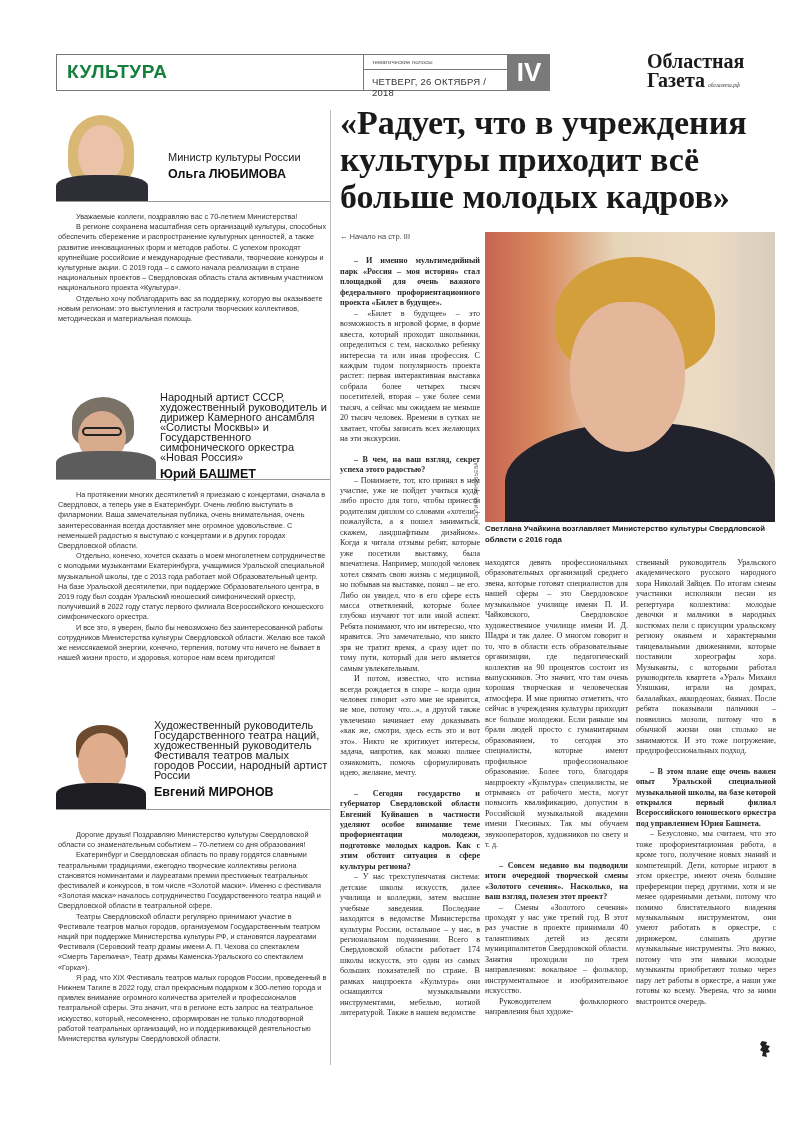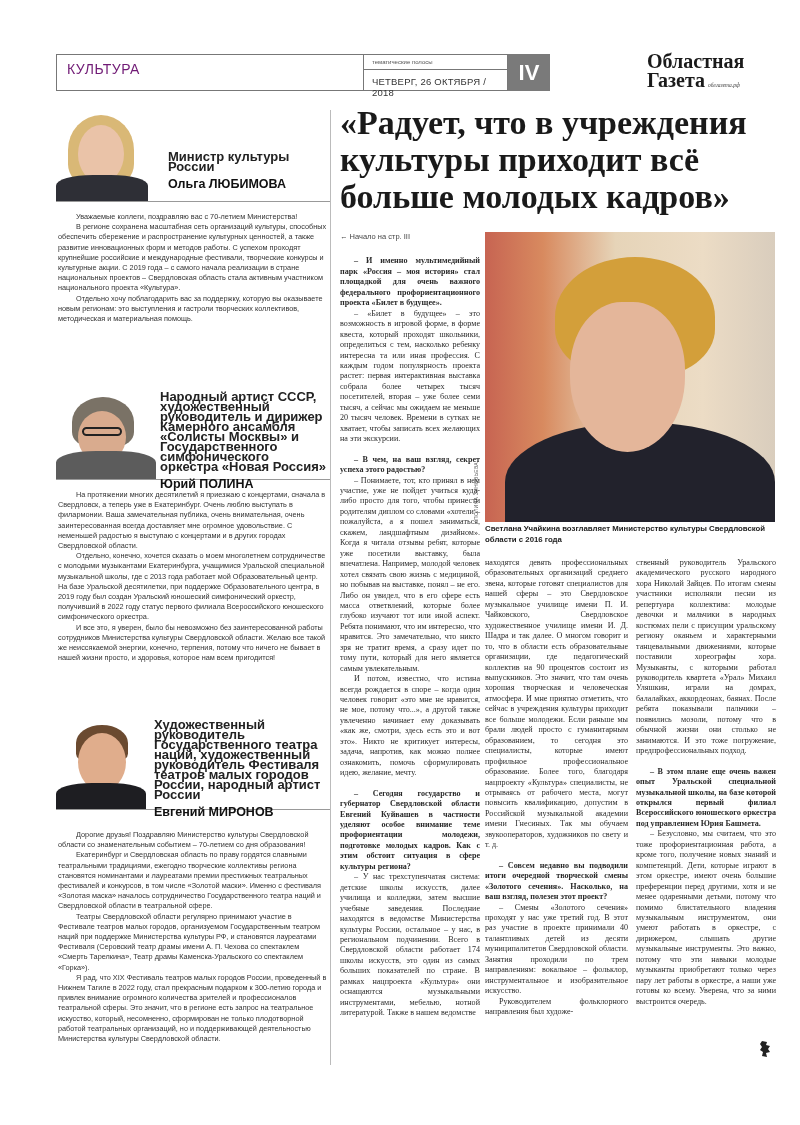--- a/index.html
+++ b/index.html
@@ -2,37 +2,37 @@
 <html><head>
 <meta charset="utf-8">
 <style>
   * { box-sizing: border-box; margin: 0; padding: 0; }
   html, body { width: 800px; height: 1125px; background: #ffffff; overflow: hidden; }
   body { position: relative; font-family: "Liberation Sans", sans-serif; color: #222; }
 
   
   .masthead { position: absolute; left: 56px; top: 54px; width: 714px; height: 40px; }
   .rubric-box { position: absolute; left: 0; top: 0; width: 308px; height: 37px; border: 1.5px solid #777; }
-  .rubric { position: absolute; left: 10px; top: 6px; font-family: "Liberation Sans", sans-serif; font-weight: normal; font-size: 14px; letter-spacing: 0.5px; color: #701a75; }
+  .rubric { position: absolute; left: 10px; top: 6px; font-family: "Liberation Sans", sans-serif; font-weight: bold; font-size: 19px; letter-spacing: 0.5px; color: #15803d; }
   .meta-box { position: absolute; left: 308px; top: 0; width: 144px; height: 37px; border: 1.5px solid #777; border-left: none; }
   .meta-top { position: absolute; left: 0; top: 0; width: 100%; height: 15px; border-bottom: 1.5px solid #777; font-size: 6px; color: #555; padding: 4px 0 0 8px; }
   .meta-date { position: absolute; left: 8px; top: 21px; font-size: 9.5px; color: #333; letter-spacing: 0.2px; }
-  .page-num { position: absolute; left: 452px; top: 0; width: 42px; height: 37px; background: #7a7a7a; color: #fff; font-weight: bold; font-size: 22px; text-align: center; line-height: 37px; font-family: "Liberation Sans", sans-serif; }
+  .page-num { position: absolute; left: 452px; top: 0; width: 42px; height: 37px; background: #7a7a7a; color: #fff; font-weight: bold; font-size: 26px; text-align: center; line-height: 37px; font-family: "Liberation Sans", sans-serif; }
   .brand { position: absolute; left: 591px; top: -2px; font-family: "Liberation Serif", serif; font-weight: bold; font-size: 20px; line-height: 19px; color: #1a1a1a; }
   .brand-url { font-size: 5.5px; font-weight: normal; font-style: italic; color: #444; margin-left: 3px; }
 
   
   .left-col { position: absolute; left: 56px; top: 110px; width: 275px; height: 955px; border-right: 1px solid #bbb; }
   .profile { position: relative; width: 100%; border-bottom: 1px solid #999; }
   .photo { position: absolute; left: 0; bottom: 0; border-radius: 45% 45% 0 0; overflow: hidden; }
   .photo .face { position: absolute; border-radius: 50%; }
   .photo .hair { position: absolute; }
   .photo .body { position: absolute; bottom: 0; }
   .caption-block { position: absolute; }
-  .role { font-size: 13px; line-height: 10px; color: #222; font-weight: bold; font-family: "Liberation Sans", sans-serif; }
+  .role { font-size: 11px; line-height: 10px; color: #222; font-weight: normal; font-family: "Liberation Sans", sans-serif; }
   .pname { font-size: 12.5px; font-weight: bold; color: #111; margin-top: 5px; }
   .letter { font-size: 7.3px; line-height: 10.2px; color: #333; text-align: left; padding: 0 2px; }
   .letter p { text-indent: 18px; }
 
   
   .headline { position: absolute; left: 340px; top: 104px; width: 430px; font-family: "Liberation Serif", serif; font-size: 34px; line-height: 37px; color: #1a1a1a; }
   .cols { position: absolute; top: 232px; font-family: "Liberation Serif", serif; font-size: 8.1px; line-height: 10.45px; color: #2a2a2a; text-align: justify; }
   .cols p { text-indent: 14px; }
   .cols p.q { font-weight: bold; margin-top: 10px; }
   .cols .cont { font-family: "Liberation Sans", sans-serif; font-size: 7.5px; color: #444; text-indent: 0; margin-bottom: 14px; }
@@ -89,21 +89,21 @@
 
   <div class="profile" style="height:90px;margin-top:0;">
     <div class="photo" style="width:100px;height:82px;">
       <div class="hair" style="left:16px;top:0;width:62px;height:50px;border-radius:50% 50% 30% 30%;background:#7a7266;"></div>
       <div class="face" style="left:22px;top:14px;width:48px;height:52px;background:#d9ab8e;"></div>
       <div class="hair" style="left:26px;top:30px;width:40px;height:9px;border-radius:6px;border:2px solid #222;background:transparent;"></div>
       <div class="body" style="left:0;width:100px;height:28px;border-radius:40% 40% 0 0;background:#5c5c5c;"></div>
     </div>
     <div class="caption-block" style="left:104px;top:2px;width:170px;">
       <div class="role">Народный артист СССР, художественный руководитель и дирижер Камерного ансамбля «Солисты Москвы» и Государственного симфонического оркестра «Новая Россия»</div>
-      <div class="pname">Юрий ПОЛИНА</div>
+      <div class="pname">Юрий БАШМЕТ</div>
     </div>
   </div>
   <div class="letter" style="margin-top:10px;height:222px;">
     <p>На протяжении многих десятилетий я приезжаю с концертами, сначала в Свердловск, а теперь уже в Екатеринбург. Очень люблю выступать в филармонии. Ваша замечательная публика, очень внимательная, очень заинтересованная всегда доставляет мне огромное удовольствие. С неменьшей радостью я выступаю с концертами и в других городах Свердловской области.</p>
     <p>Отдельно, конечно, хочется сказать о моем многолетнем сотрудничестве с молодыми музыкантами Екатеринбурга, учащимися Уральской специальной музыкальной школы, где с 2013 года работает мой Образовательный центр. На базе Уральской десятилетки, при поддержке Образовательного центра, в 2019 году был создан Уральский юношеский симфонический оркестр, получивший в 2022 году статус первого филиала Всероссийского юношеского симфонического оркестра.</p>
     <p>И все это, я уверен, было бы невозможно без заинтересованной работы сотрудников Министерства культуры Свердловской области. Желаю все такой же неиссякаемой энергии, конечно, терпения, потому что ничего не бывает в нашей жизни просто, и здоровья, которое нам всем пригодится!</p>
   </div>
 
   <div class="profile" style="height:98px;">
     <div class="photo" style="width:90px;height:86px;">

